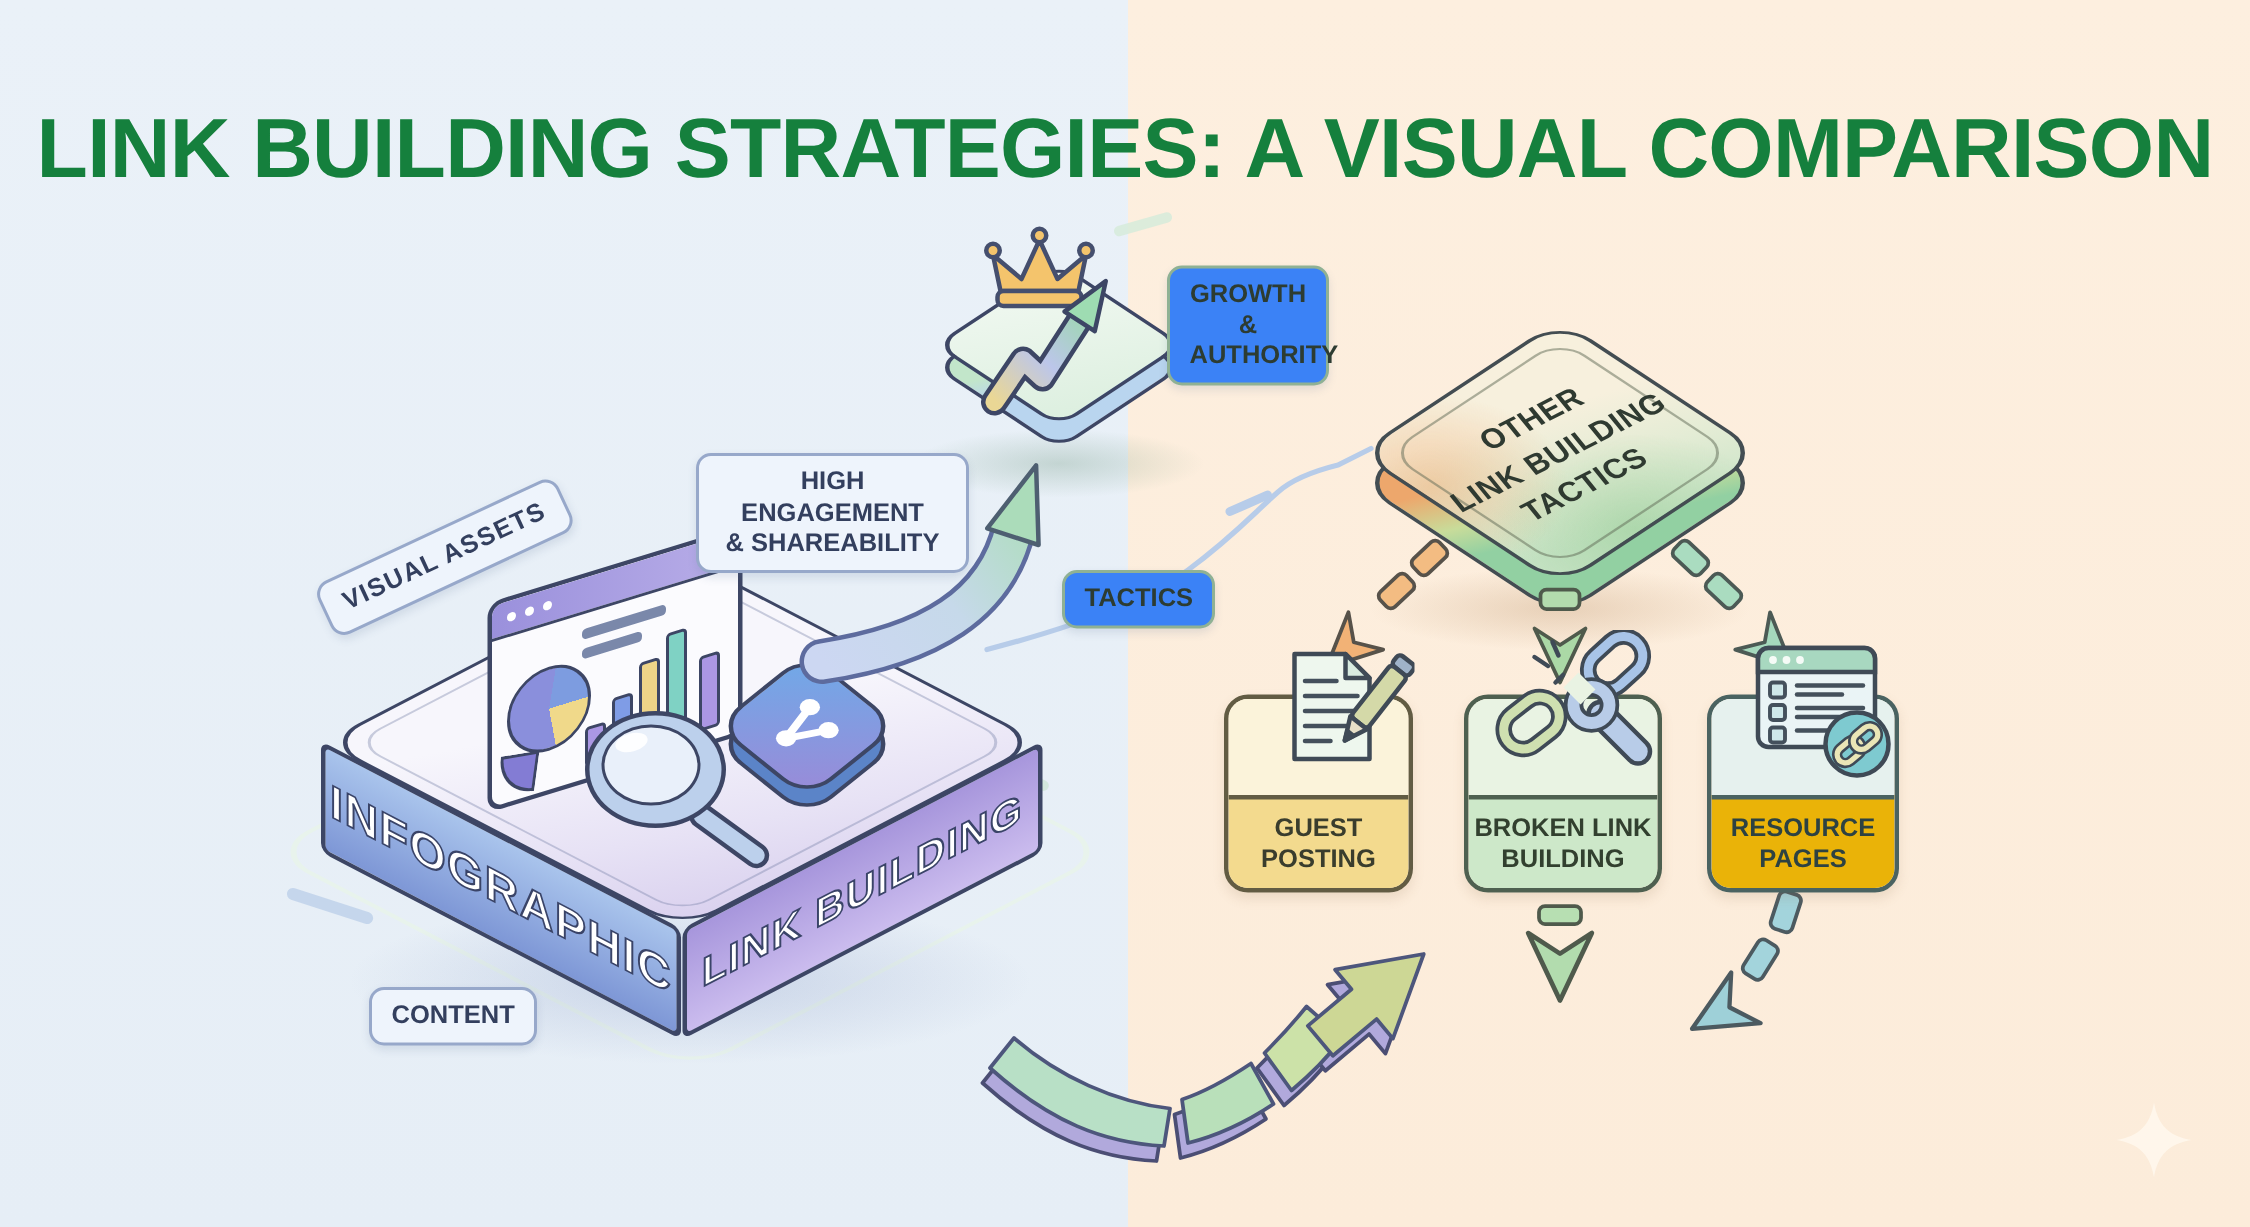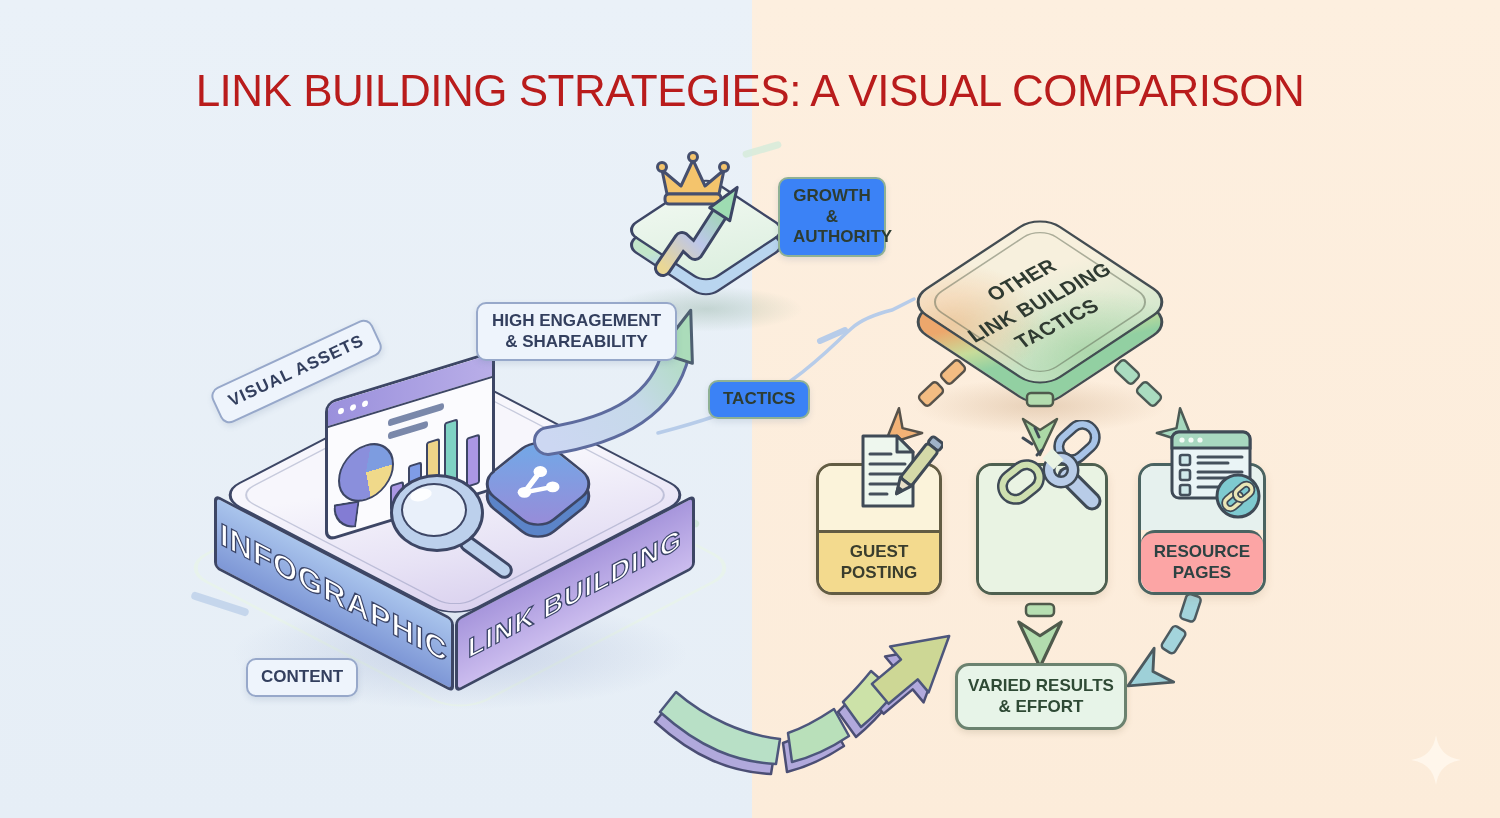--- a/index.html
+++ b/index.html
@@ -5,21 +5,21 @@
   * { box-sizing: border-box; margin: 0; padding: 0; }
   html,body { width:1500px; height:818px; }
   body { font-family: "Liberation Sans", sans-serif; overflow:hidden; }
   .stage { position:relative; width:1500px; height:818px; overflow:hidden; background:#e9f0f6; }
 
   .bg { position:absolute; top:0; height:818px; }
   .bg-left { left:0; width:752px; background:linear-gradient(180deg,#eaf1f8 0%,#e6eef6 100%); }
   .bg-right { left:752px; width:748px; background:linear-gradient(180deg,#fdefdf 0%,#fcecda 100%); }
 
   .title { position:absolute; top:66px; left:0; width:100%; text-align:center;
-           font-size:44px; font-weight:400; letter-spacing:-0.5px; color:#b91c1c; }
+           font-size:56px; font-weight:700; letter-spacing:-0.5px; color:#15803d; }
 
   
   .lbl { position:absolute; font-weight:800; font-size:17px; line-height:1.22; text-align:center;
          border-radius:10px; padding:7px 13px; white-space:pre-line;
          box-shadow:0 3px 6px rgba(90,110,150,0.16); color:#333f5e; }
   .lbl-blue   { background:#eef4fc; border:2.5px solid #97a8ca; }
   .lbl-green  { background:#3b82f6; border:2.5px solid #8fb194; color:#2d3c32; }
   .lbl-purple { background:#ebe6f6; border:2.5px solid #a89cc8; color:#3a3a5c; }
 
   
@@ -117,21 +117,21 @@
   .card { position:absolute; border-radius:16px; display:flex; flex-direction:column; overflow:hidden;
           box-shadow:0 4px 8px rgba(150,120,80,0.16); }
   .card .top { flex:1; }
   .card .bot { height:62px; display:flex; align-items:center; justify-content:center; font-weight:800;
                font-size:17px; line-height:1.2; white-space:pre-line; text-align:center; }
   .card-guest { left:816px; top:463px; width:126px; height:132px; border:3px solid #625c43; }
   .card-guest .top { background:#fbf3da; } .card-guest .bot { background:#f3da8e; border-top:3px solid #625c43; color:#3a3d2d; }
   .card-broken { left:976px; top:463px; width:132px; height:132px; border:3px solid #4e6050; }
   .card-broken .top { background:#e9f3e3; } .card-broken .bot { background:#cde8c9; border-top:3px solid #4e6050; color:#32402f; }
   .card-resource { left:1138px; top:463px; width:128px; height:132px; border:3px solid #4a6361; }
-  .card-resource .top { background:#e6f1ee; } .card-resource .bot { background:#fca5a5; border-top:3px solid #4a6361; color:#2d4242;border-radius:14px; }
+  .card-resource .top { background:#e6f1ee; } .card-resource .bot { background:#eab308; border-top:3px solid #4a6361; color:#2d4242; }
   .card-icon { position:absolute; }
 
   
   .vr-box { position:absolute; left:955px; top:663px; width:172px; background:#e7f4e8;
             border:3px solid #6b826f; border-radius:14px; padding:9px 10px; font-weight:800; font-size:17px;
             line-height:1.25; color:#2f4a35; text-align:center; white-space:pre-line;
             box-shadow:0 3px 6px rgba(120,110,80,0.18); }
 
   .overlay { position:absolute; left:0; top:0; pointer-events:none; }
   .sparkle { position:absolute; left:1408px; top:732px; }
@@ -323,20 +323,22 @@
         <rect x="65" y="4" width="14" height="9" rx="3" fill="#9fb3c8"></rect>
         <rect x="65" y="13" width="14" height="44" rx="3" fill="#d4d9a8"></rect>
         <polygon points="65,57 79,57 72,72" fill="#e8e0c8"></polygon>
         <polygon points="69.5,66 74.5,66 72,72" fill="#3f4a56"></polygon>
       </g>
     </svg>
   </div>
 
   <div class="card card-broken">
     <div class="top"></div>
+    <div class="bot">BROKEN LINK
+BUILDING</div>
   </div>
   <div class="card-icon" style="left:995px;top:420px;">
     <svg width="112" height="100" viewBox="0 0 112 100">
       <g transform="rotate(-42 82 22)">
         <rect x="62" y="9" width="40" height="26" rx="13" fill="none" stroke="#3f4a56" stroke-width="11"></rect>
         <rect x="62" y="9" width="40" height="26" rx="13" fill="none" stroke="#a8c4e8" stroke-width="6"></rect>
       </g>
       <g transform="rotate(-38 26 62)">
         <rect x="6" y="49" width="40" height="26" rx="13" fill="none" stroke="#3f4a56" stroke-width="11"></rect>
         <rect x="6" y="49" width="40" height="26" rx="13" fill="none" stroke="#cfe0b0" stroke-width="6"></rect>
@@ -384,29 +386,27 @@
       <g transform="rotate(-40 80 70)">
         <rect x="64" y="65" width="18" height="11" rx="5.5" fill="none" stroke="#3f4a56" stroke-width="7"></rect>
         <rect x="64" y="65" width="18" height="11" rx="5.5" fill="none" stroke="#eae6b6" stroke-width="3.5"></rect>
         <rect x="78" y="65" width="18" height="11" rx="5.5" fill="none" stroke="#3f4a56" stroke-width="7"></rect>
         <rect x="78" y="65" width="18" height="11" rx="5.5" fill="none" stroke="#eae6b6" stroke-width="3.5"></rect>
       </g>
     </svg>
   </div>
 
   <div class="lbl lbl-blue label-rot" style="left:208px;top:352px;">VISUAL ASSETS</div>
-  <div class="lbl lbl-blue" style="left:476px;top:302px;width:201px;">HIGH ENGAGEMENT
+  <div class="lbl lbl-blue" style="left:464px;top:302px;width:182px;">HIGH ENGAGEMENT
 &amp; SHAREABILITY</div>
   <div class="lbl lbl-blue" style="left:246px;top:658px;text-align:right;">CONTENT</div>
   <div class="lbl lbl-green" style="left:778px;top:177px;width:108px;">GROWTH &amp;
 AUTHORITY</div>
   <div class="lbl lbl-green" style="left:708px;top:380px;">TACTICS</div>
 
-  <div class="vr-box">VARIED RESULTS
-&amp; EFFORT</div>
 
   <div class="sparkle">
     <svg width="56" height="56" viewBox="0 0 56 56">
       <path d="M28 3 C30.5 18 38 25.5 53 28 C38 30.5 30.5 38 28 53 C25.5 38 18 30.5 3 28 C18 25.5 25.5 18 28 3 Z" fill="#fff7ec" opacity="0.9"></path>
     </svg>
   </div>
 
   <h1 class="title">LINK BUILDING STRATEGIES: A VISUAL COMPARISON</h1>
 </div>
 

